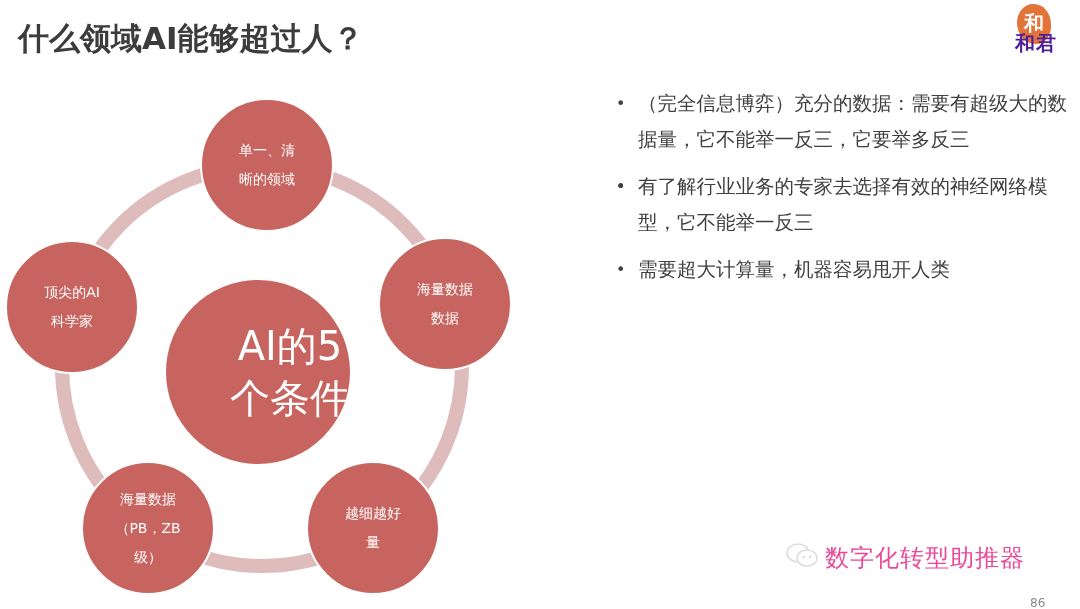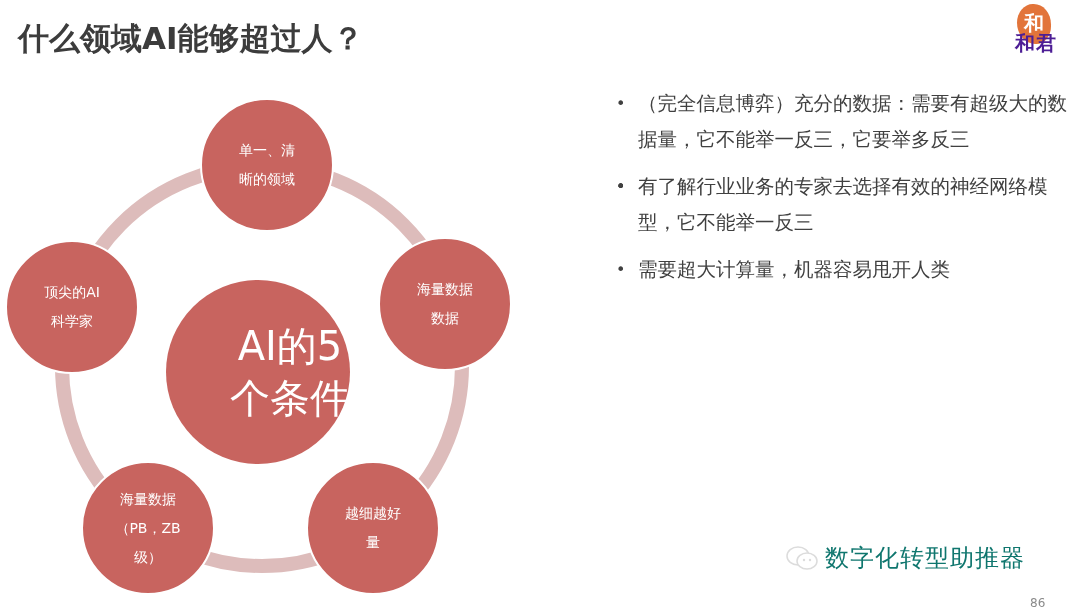--- a/index.html
+++ b/index.html
@@ -10,21 +10,21 @@
   .logo-seal { position:absolute; left:22px; top:2px; width:34px; height:40px; background:#e2743a; border-radius:48% 52% 45% 55%; color:#fff; font-size:20px; text-align:center; line-height:38px; font-weight:bold; }
   .logo-text { position:absolute; left:6px; top:28px; width:70px; text-align:center; font-size:20px; font-weight:bold; color:#4c1d95; letter-spacing:1px; }
   svg.diagram { position:absolute; left:0; top:0; }
   .node { position:absolute; display:flex; align-items:center; justify-content:center; text-align:center; color:#ffffff; }
   .node span { display:block; }
   .small { font-size:14px; line-height:29px; }
   .center { font-size:40px; line-height:52px; }
   .bullets { position:absolute; left:612px; top:86px; width:460px; margin:0; padding:0; list-style:none; color:#404040; font-size:19.5px; }
   .bullets li { position:relative; padding-left:26px; line-height:36px; margin-bottom:11px; }
   .bullets li .dot { position:absolute; left:4px; top:0; font-size:16px; }
-  .watermark { position:absolute; left:785px; top:542px; font-size:24px; color:#0f766e; letter-spacing:1px; display:flex; align-items:center; gap:6px; }
+  .watermark { position:absolute; left:785px; top:542px; font-size:24px; color:#ec4899; letter-spacing:1px; display:flex; gap:6px; }
   .wm-icon { width:34px; height:26px; }
   .page-num { position:absolute; left:1030px; top:596px; font-size:12px; color:#8a8a8a; }
 </style>
 </head>
 <body>
 
 <div class="title">什么领域AI能够超过人？</div>
 
 <div class="logo">
   <div class="logo-seal">和</div>

